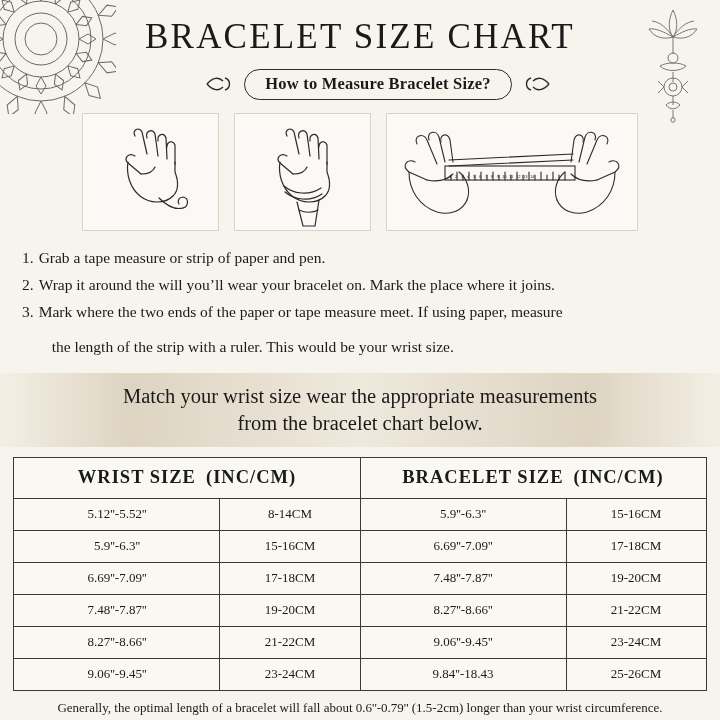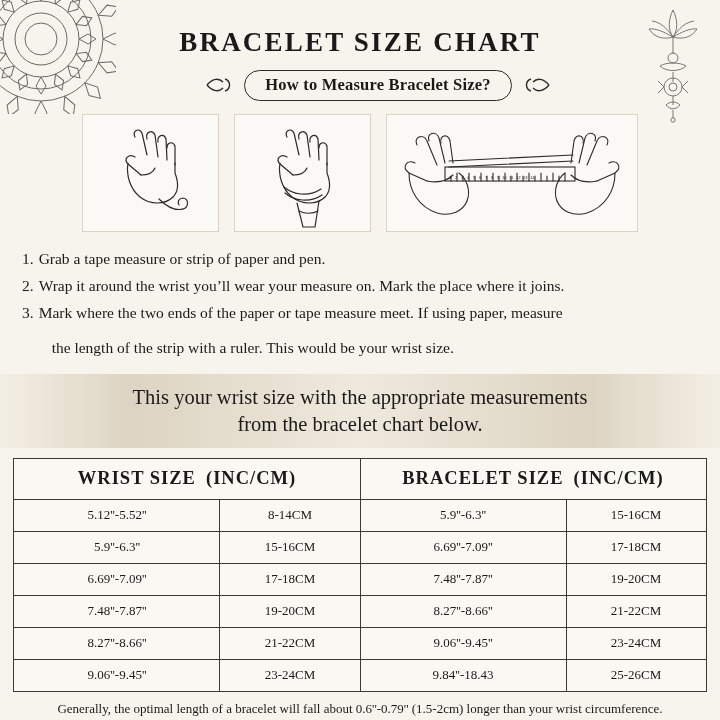--- a/index.html
+++ b/index.html
@@ -27,24 +27,24 @@
     position: absolute;
     pointer-events: none;
     opacity: 0.75;
   }
   .mandala-tl { left: -34px; top: -36px; }
   .mandala-tr { right: 4px; top: 4px; }
 
   
   .title {
     text-align: center;
-    font-size: 27px;
+    font-size: 35px;
     letter-spacing: 2.2px;
-    font-weight: 700;
-    padding-top: 28px;
+    font-weight: 400;
+    padding-top: 18px;
     line-height: 1.1;
   }
 
   
   .subtitle-row {
     display: flex;
     align-items: center;
     justify-content: center;
     gap: 9px;
     margin-top: 12px;
@@ -353,33 +353,33 @@
     </div>
   </div>
 
   <div class="steps">
     <div class="step">
       <span class="step-num">1.</span>
       <span class="step-txt">Grab a tape measure or strip of paper and pen.</span>
     </div>
     <div class="step">
       <span class="step-num">2.</span>
-      <span class="step-txt">Wrap it around the wrist you’ll wear your measure on. Mark the place where it joins.</span>
+      <span class="step-txt">Wrap it around the will you’ll wear your bracelet on. Mark the place where it joins.</span>
     </div>
     <div class="step">
       <span class="step-num">3.</span>
       <span class="step-txt">
         <span>Mark where the two ends of the paper or tape measure meet. If using paper, measure</span>
         <span class="indent">the length of the strip with a ruler. This would be your wrist size.</span>
       </span>
     </div>
   </div>
 
   <div class="banner">
-    <div>This your wrist size with the appropriate measurements</div>
+    <div>Match your wrist size wear the appropriate measurements</div>
     <div>from the bracelet chart below.</div>
   </div>
 
   <table class="size-table">
     <colgroup>
       <col class="col-a">
         <col class="col-b">
         <col class="col-c">
         <col class="col-d">
     </colgroup>

